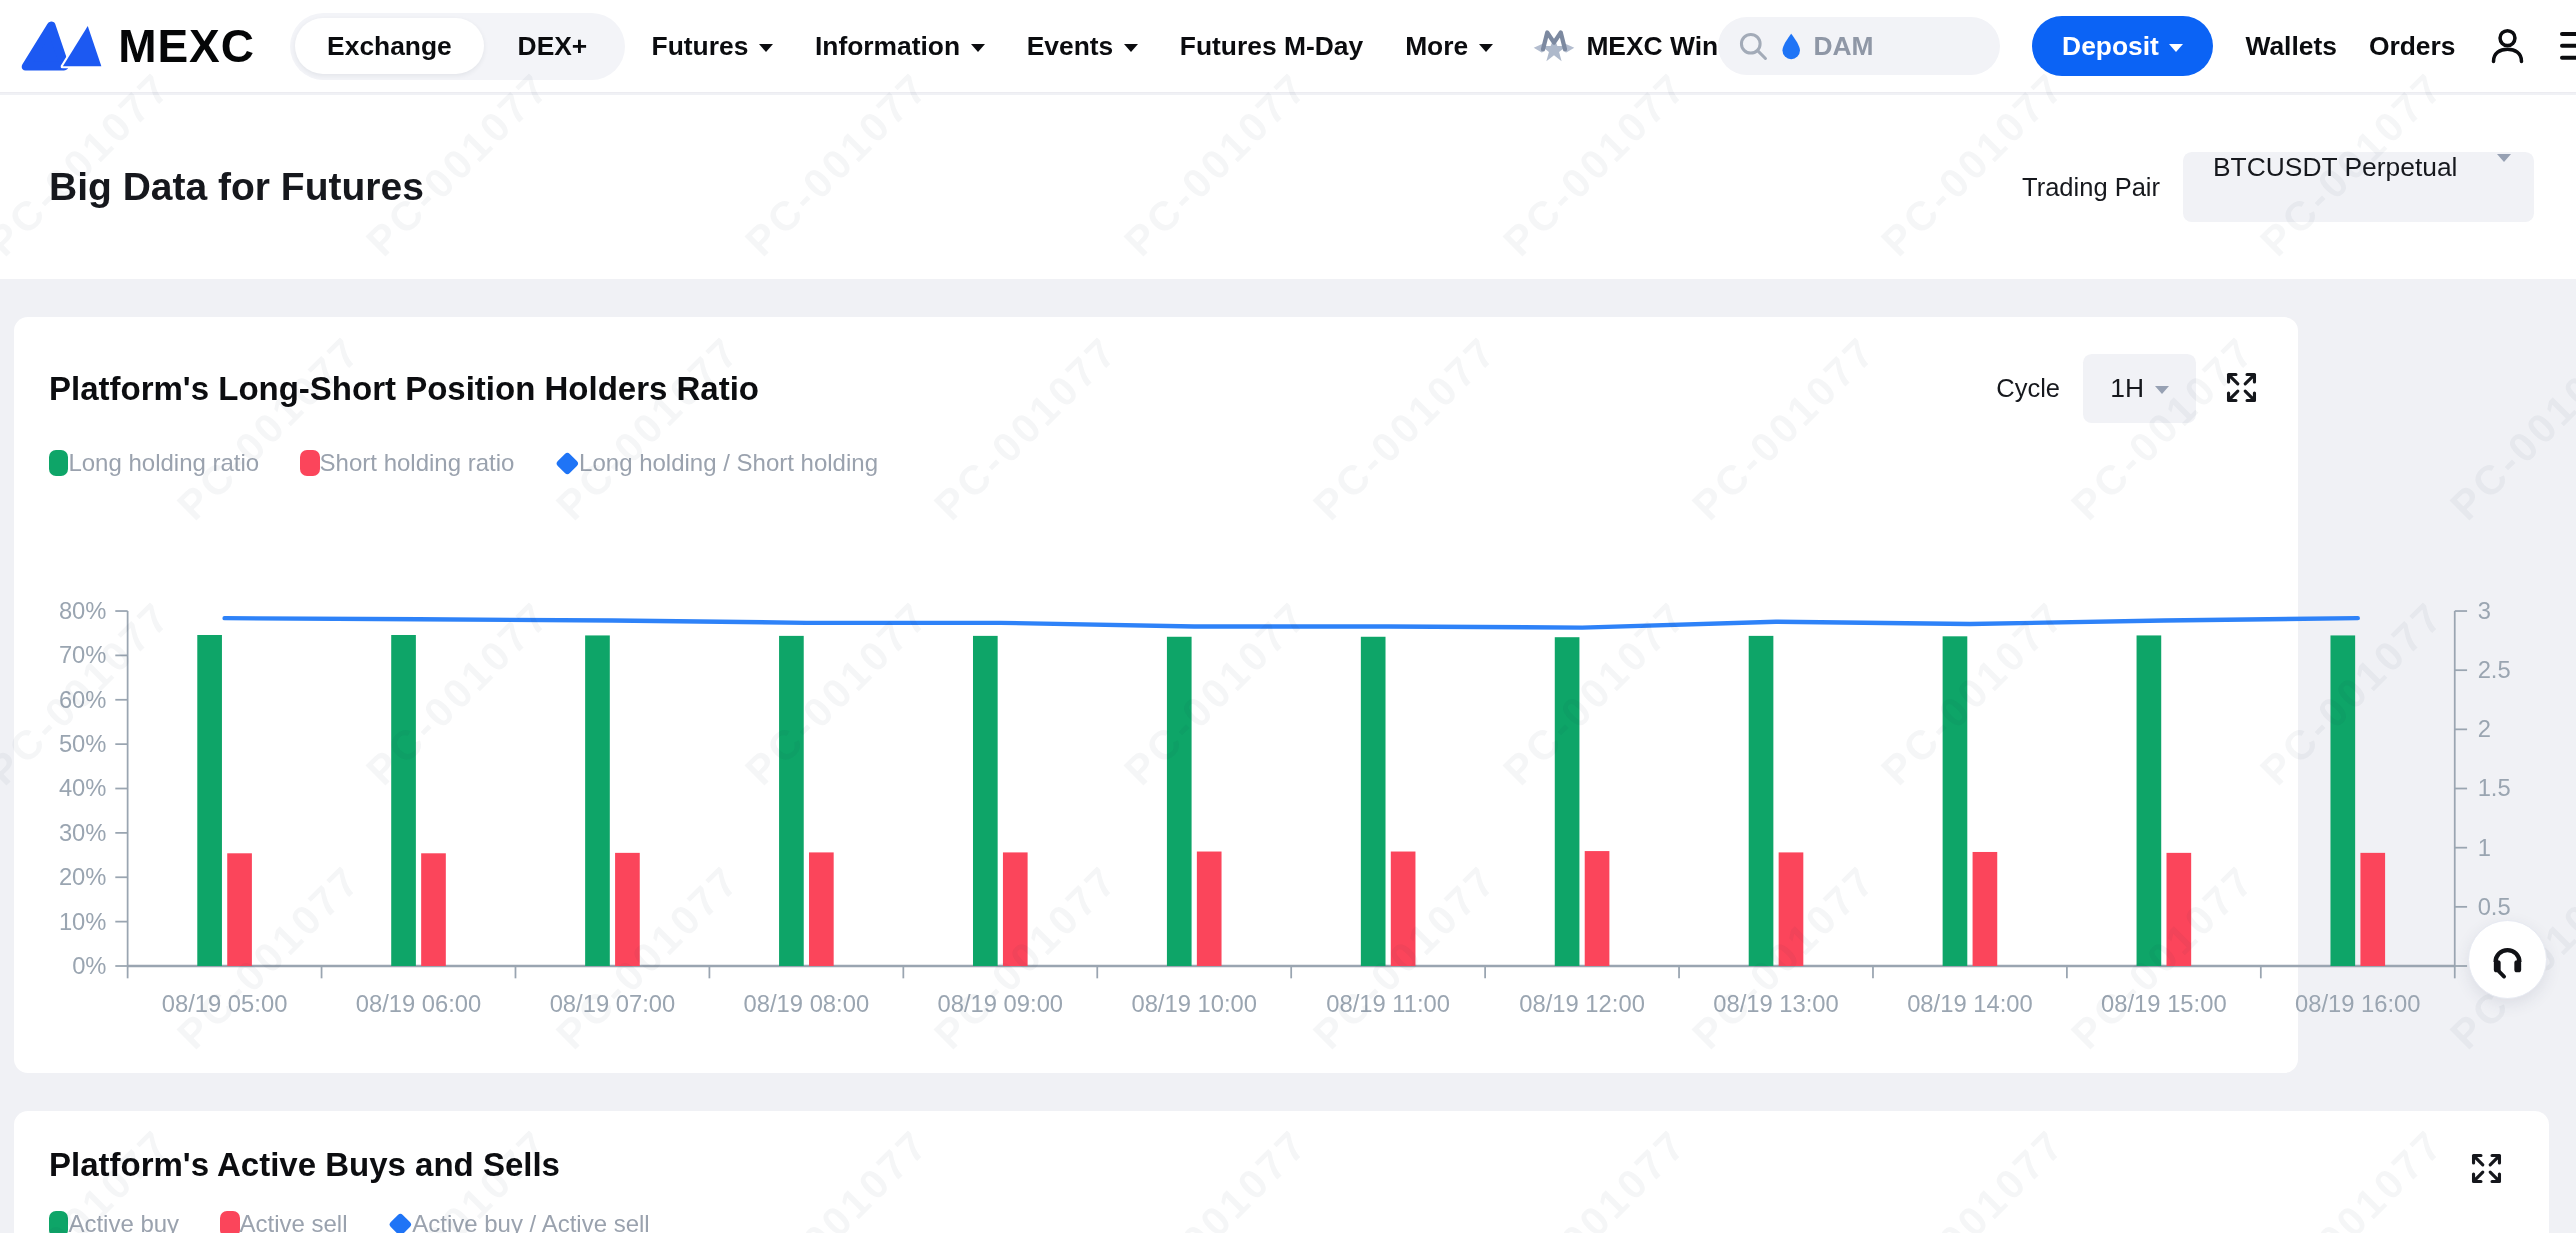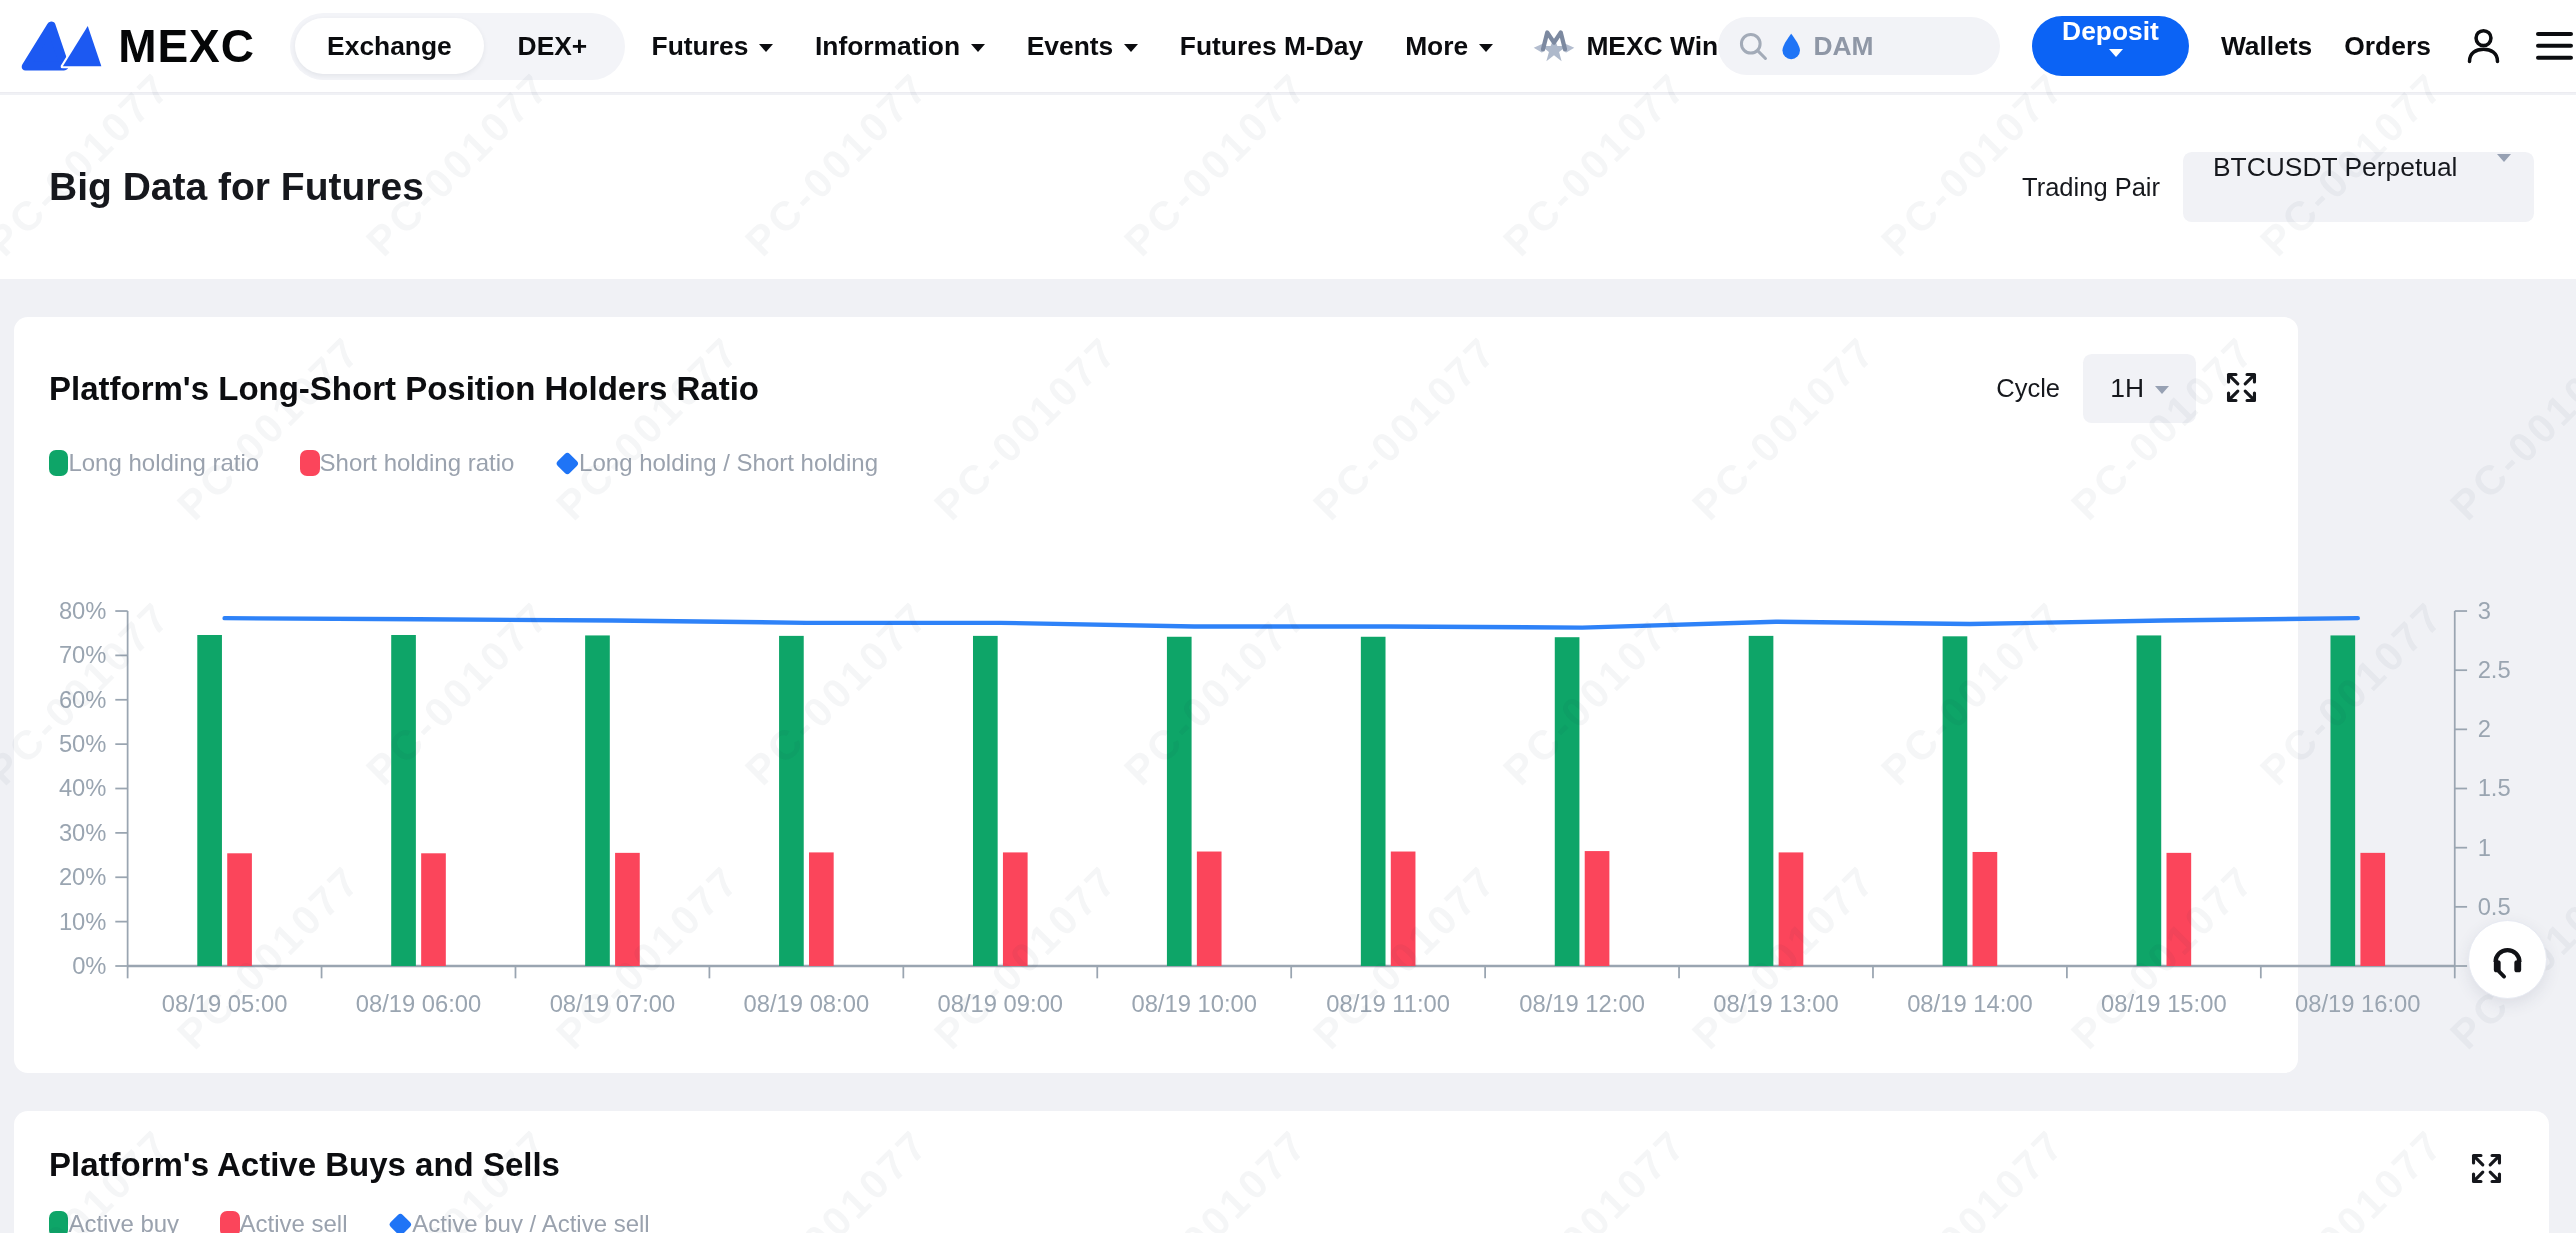--- a/index.html
+++ b/index.html
@@ -39,21 +39,21 @@
     display:flex; align-items:center; padding:0 19.4px; gap:8.8px;
   }
   .search-pill input {
     border:none; outline:none; background:transparent; width:132px;
     font-family:inherit; font-size:26.4px; font-weight:600; color:#3c4250;
   }
   .search-pill input::placeholder { color:#8f97a6; opacity:1; }
   .deposit-btn {
     border:none; cursor:pointer; background:#0b63f5; color:#ffffff; border-radius:880px;
     height:60px; padding:0 30px; font-family:inherit; font-size:26.4px; font-weight:700;
-    display:flex; align-items:center;flex-direction:column;
+    display:flex; align-items:center;
   }
   .nav-text-btn { font-size:26.4px; font-weight:700; color:#0b0c0f; cursor:pointer; white-space:nowrap; }
   .icon-btn { background:none; border:none; cursor:pointer; display:flex; align-items:center; }
 
   
   .title-bar {
     position:absolute; left:0; top:95px; width:2576px; height:184px; background:#ffffff;
     display:flex; align-items:center; padding:0 42px 0 49px;
   }
   .page-title { font-size:39px; font-weight:600; color:#16181d;text-align:right; }

